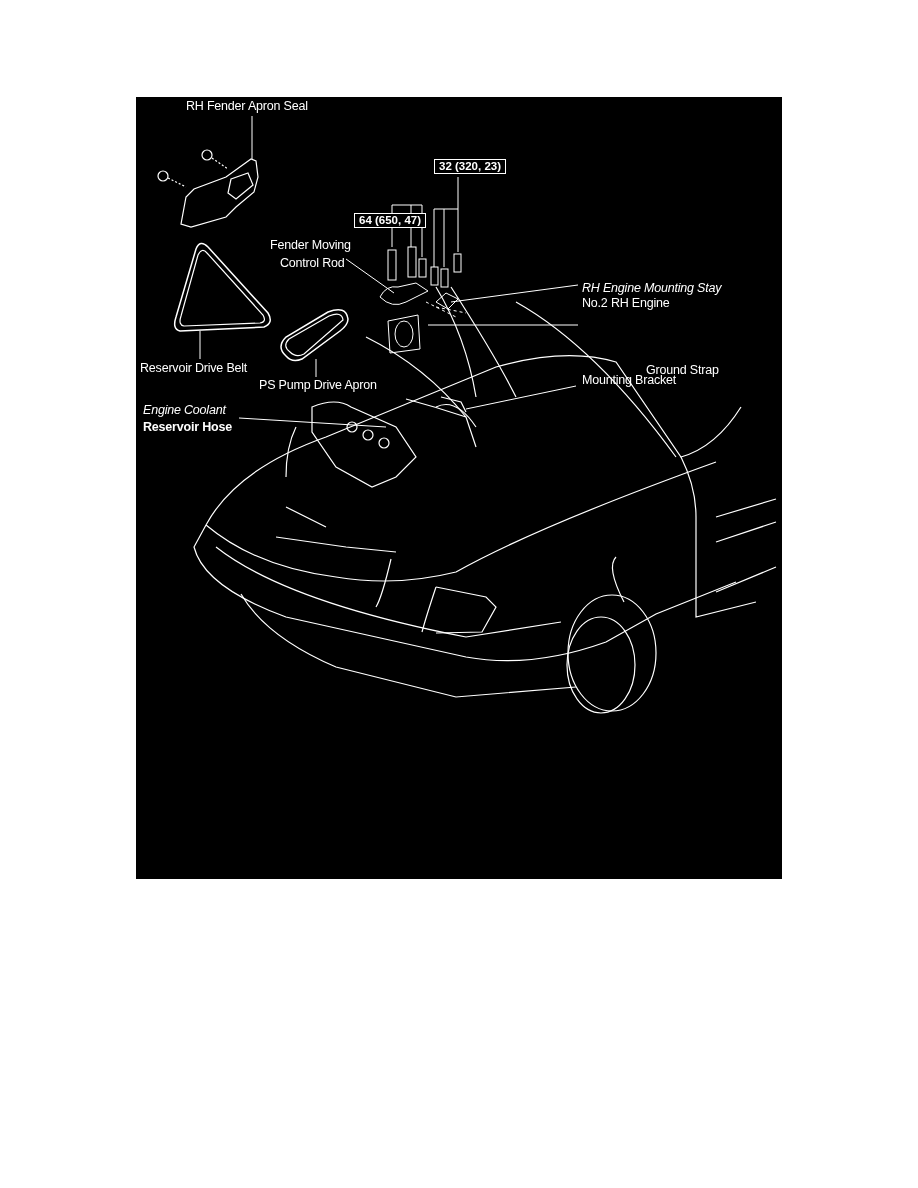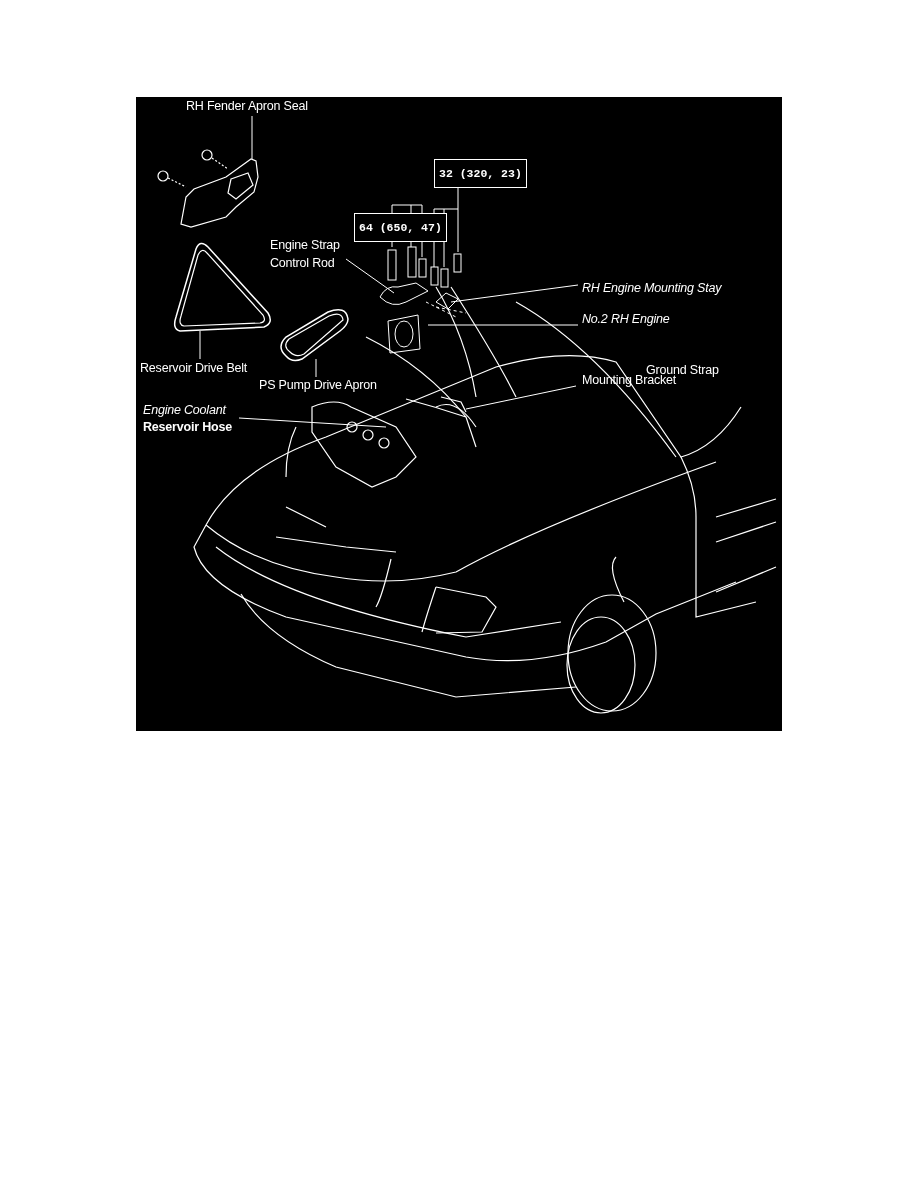--- a/index.html
+++ b/index.html
@@ -1,20 +1,20 @@
 <!DOCTYPE html>
 <html><head>
 <meta charset="utf-8">
 <style>
   html, body { margin:0; padding:0; background:#ffffff; }
   body { width:918px; height:1188px; position:relative; overflow:hidden; }
-  #figure { position:absolute; left:136px; top:97px; width:646px; height:634px; background:#000000; overflow:hidden; }
+  #figure { position:absolute; left:136px; top:97px; width:646px; height:782px; background:#000000; overflow:hidden; }
   #figure svg { position:absolute; left:0; top:0; }
   .lbl { position:absolute; color:#ffffff; font-family:"Liberation Sans", sans-serif; font-size:12.5px; line-height:15px; white-space:nowrap; letter-spacing:-0.2px; }
-  .box { position:absolute; color:#ffffff; font-family:Liberation Mono, monospace; font-size:11.5px; font-weight:bold; line-height:13px; border:1.5px solid #ffffff; padding:7px 4px; white-space:nowrap; background:#000; }
+  .box { position:absolute; color:#ffffff; font-family:Liberation Sans, sans-serif; font-size:11.5px; font-weight:bold; line-height:13px; border:1.5px solid #ffffff; padding:0 4px; white-space:nowrap; background:#000; }
 </style>
 </head>
 <body>
 
 <div id="figure">
   <svg width="646" height="634" viewBox="0 0 646 634" fill="none" stroke="#ffffff" stroke-width="1.2">
 
     <g>
       <line x1="116" y1="19" x2="116" y2="62" stroke-width="1"></line>
       <path d="M45 127 L50 100 L58 92 L90 80 L115 62 L120 64 L122 80 L118 95 L100 110 L90 120 L55 130 Z"></path>
@@ -90,23 +90,23 @@
         <circle cx="248" cy="346" r="5"></circle>
       <path d="M160 330 Q150 350 150 380 M300 310 Q320 300 340 330"></path>
       <path d="M270 302 Q300 310 330 320 L340 350"></path>
       <path d="M305 300 L325 305 L330 315"></path>
     </g>
   </svg>
 
   <div class="lbl" style="left:50px;top:2px;">RH Fender Apron Seal</div>
   <div class="box" style="left:298px;top:62px;">32 (320, 23)</div>
   <div class="box" style="left:218px;top:86px;margin-top:30px;">64 (650, 47)</div>
-  <div class="lbl" style="left:134px;top:141px;">Engine Strap</div>
-  <div class="lbl" style="left:134px;top:159px;">Control Rod</div>
+  <div class="lbl" style="left:134px;top:141px;">Fender Moving</div>
+  <div class="lbl" style="left:144px;top:159px;">Control Rod</div>
   <div class="lbl" style="left:446px;top:184px;font-style:italic;">RH Engine Mounting Stay</div>
-  <div class="lbl" style="left:446px;top:215px;font-style:italic;">No.2 RH Engine</div>
+  <div class="lbl" style="left:446px;top:199px;">No.2 RH Engine</div>
   <div class="lbl" style="left:446px;top:232px;margin-top:44px;">Mounting Bracket</div>
   <div class="lbl" style="left:4px;top:264px;">Reservoir Drive Belt</div>
   <div class="lbl" style="left:123px;top:281px;">PS Pump Drive Apron</div>
   <div class="lbl" style="left:490px;top:266px;margin-left:20px;">Ground Strap</div>
   <div class="lbl" style="left:7px;top:306px;font-style:italic;">Engine  Coolant</div>
   <div class="lbl" style="left:7px;top:323px;font-weight:bold;">Reservoir Hose</div>
 </div>
 
 </body></html>

